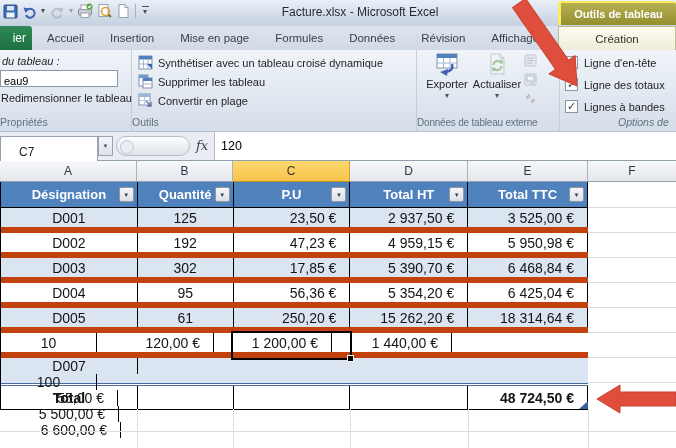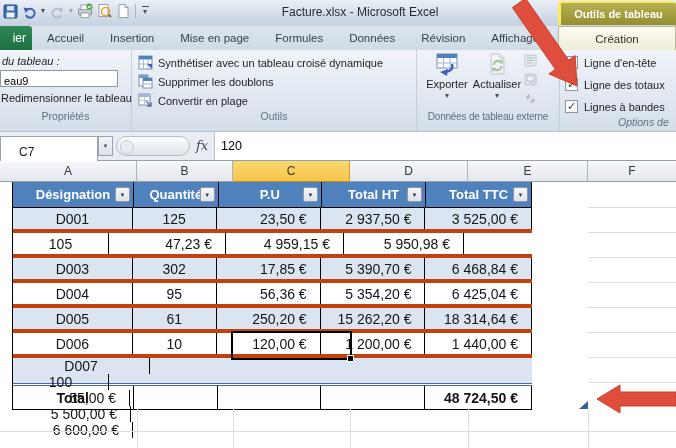--- a/index.html
+++ b/index.html
@@ -35,21 +35,21 @@
           box-sizing:border-box;display:flex;align-items:center;justify-content:center;
           font-size:11.5px;color:#33331f;}
   
   .ribbon{position:absolute;left:0;top:50px;width:676px;height:82px;
           background:linear-gradient(#f0f4f9,#e0e7f0 60%,#d4dde9);border-bottom:1px solid #b7c1ce;box-sizing:border-box;}
   .grp{position:absolute;top:0;height:100%;box-sizing:border-box;}
   .g1{left:0;width:132px;border-right:1px solid #c5ceda;}
   .g2{left:132px;width:285px;border-right:1px solid #c5ceda;}
   .g3{left:417px;width:143px;border-right:1px solid #c5ceda;}
   .g4{left:560px;width:116px;}
-  .glabel{position:absolute;bottom:9px;left:0;right:0;text-align:center;
+  .glabel{position:absolute;bottom:3px;left:0;right:0;
           font-size:10.5px;color:#62707e;white-space:nowrap;overflow:hidden;}
   .cap{position:absolute;left:2px;top:5px;font-size:11px;color:#1e1e1e;font-style:italic;}
   .namebox-input{position:absolute;left:0;top:20px;width:118px;height:17px;border:1px solid #8b98a8;
           background:#fff;font-size:11px;padding:4px 0 0 3px;font-family:inherit;box-sizing:border-box;}
   .resize{position:absolute;left:1px;top:42px;font-size:11px;color:#1e1e1e;white-space:nowrap;}
   .ritem{position:absolute;left:6px;display:flex;align-items:center;gap:5px;font-size:11px;color:#1e1e1e;white-space:nowrap;}
   .bigbtn{position:absolute;top:2px;width:50px;display:flex;flex-direction:column;align-items:center;font-size:11px;color:#1e1e1e;}
   .bigbtn .dd{font-size:8px;color:#44505e;margin-top:1px;}
   .smicons{position:absolute;left:107px;top:4px;display:flex;flex-direction:column;gap:6px;}
   .chkrow{position:absolute;left:5px;display:flex;align-items:center;gap:6px;}
@@ -77,28 +77,28 @@
   
   .colhdrs{position:absolute;left:0;top:161px;width:676px;height:21px;display:flex;}
   .colh{height:21px;box-sizing:border-box;border-right:1px solid #aab3bd;border-bottom:1px solid #96a0ac;
         background:linear-gradient(#f7f8fa,#e3e6ec);display:flex;align-items:center;justify-content:center;
         font-size:12px;color:#2d3744;}
   .colh.sel{background:linear-gradient(#fbd96f,#f6c44a);border-right:1px solid #d89c25;
             border-bottom:1px solid #c08f1f;color:#3a3323;}
   .wA{width:137px}.wB{width:96px}.wC{width:117px}.wD{width:118px}.wE{width:120px}.wF{width:88px;border-right:none;}
   
   .sheetarea{position:absolute;left:0;top:182px;width:676px;height:266px;background:#fff;}
-  .xtable{position:absolute;left:0;top:0;width:520px;border-left:1px solid #000;box-sizing:border-box;margin-left:12px;}
+  .xtable{position:absolute;left:0;top:0;width:588px;border-left:1px solid #000;box-sizing:border-box;}
   .hrow{display:flex;height:26px;background:#4f81bd;border-bottom:1px solid #000;box-sizing:border-box;}
   .th{position:relative;box-sizing:border-box;border-right:1px solid #000;display:flex;align-items:center;
       justify-content:center;color:#fff;font-weight:bold;font-size:13px;}
   .fbtn{position:absolute;right:3px;top:5px;width:15px;height:15px;background:linear-gradient(#f6f7f9,#dde1e7);
         border:1px solid #8f98a3;border-radius:2px;box-sizing:border-box;display:flex;align-items:center;
         justify-content:center;font-size:6px;color:#35404d;font-weight:normal;}
-  .trow{display:flex;height:25px;border-bottom:4px solid #c2410c;box-sizing:border-box;background:#fff;}
+  .trow{display:flex;height:25px;border-bottom:6px solid #c2410c;box-sizing:border-box;background:#fff;}
   .trow.band{background:#dbe5f1;}
   .trow.last{border-bottom:none;flex-direction:column;}
   .td{box-sizing:border-box;border-right:1px solid #000;display:flex;align-items:center;
       font-size:14px;color:#141414;}
   .ca{justify-content:center;}
   .cr{justify-content:flex-end;padding-right:13px;}
   .totalrow{display:flex;height:27px;border-top:3px double #4a6b9d;border-bottom:1px solid #000;
             box-sizing:border-box;background:#fff;}
   .totalrow .td{font-weight:bold;}
   
@@ -211,21 +211,21 @@
         <span>Synthétiser avec un tableau croisé dynamique</span>
       </div>
       <div class="ritem" style="top:24px">
         <svg width="15" height="15">
             <rect x="1" y="1" width="9" height="11" fill="#fff" stroke="#7e90ab"></rect>
             <rect x="1" y="1" width="9" height="3" fill="#6f9bd1"></rect>
             <rect x="5" y="4" width="9" height="10" fill="#fff" stroke="#7e90ab"></rect>
             <rect x="5" y="4" width="9" height="3" fill="#4f81bd"></rect>
             <line x1="5" y1="10" x2="14" y2="10" stroke="#9fb6d4"></line>
           </svg>
-        <span>Supprimer les doublons</span>
+        <span>Supprimer les tableau</span>
       </div>
       <div class="ritem" style="top:43px">
         <svg width="15" height="15">
             <rect x="1" y="1" width="11" height="11" fill="#fff" stroke="#7e90ab"></rect>
             <rect x="1" y="1" width="11" height="3" fill="#9db7d8"></rect>
             <line x1="1" y1="7.5" x2="12" y2="7.5" stroke="#b9c9de"></line>
             <line x1="6.5" y1="4" x2="6.5" y2="12" stroke="#b9c9de"></line>
             <path d="M8 8 l5 5 m0-4 v4 h-4" stroke="#5b6ea5" stroke-width="1.3" fill="none"></path>
           </svg>
         <span>Convertir en plage</span>
@@ -353,21 +353,22 @@
       </div>
 
       <div class="trow band">
         <div class="td wA ca">D001</div>
         <div class="td wB ca">125</div>
         <div class="td wC cr">23,50 €</div>
         <div class="td wD cr">2 937,50 €</div>
         <div class="td wE cr">3 525,00 €</div>
       </div>
       <div class="trow">
-        <div class="td wB ca">105</div>
+        <div class="td wA ca">D002</div>
+        <div class="td wB ca">192</div>
         <div class="td wC cr">47,23 €</div>
         <div class="td wD cr">4 959,15 €</div>
         <div class="td wE cr">5 950,98 €</div>
       </div>
       <div class="trow band">
         <div class="td wA ca">D003</div>
         <div class="td wB ca">302</div>
         <div class="td wC cr">17,85 €</div>
         <div class="td wD cr">5 390,70 €</div>
         <div class="td wE cr">6 468,84 €</div>
@@ -380,21 +381,20 @@
         <div class="td wE cr">6 425,04 €</div>
       </div>
       <div class="trow band">
         <div class="td wA ca">D005</div>
         <div class="td wB ca">61</div>
         <div class="td wC cr">250,20 €</div>
         <div class="td wD cr">15 262,20 €</div>
         <div class="td wE cr">18 314,64 €</div>
       </div>
       <div class="trow">
-        <div class="td wA ca">D006</div>
         <div class="td wB ca">10</div>
         <div class="td wC cr">120,00 €</div>
         <div class="td wD cr">1 200,00 €</div>
         <div class="td wE cr">1 440,00 €</div>
       </div>
       <div class="trow band last">
         <div class="td wA ca">D007</div>
         <div class="td wB ca">100</div>
         <div class="td wC cr">55,00 €</div>
         <div class="td wD cr">5 500,00 €</div>

